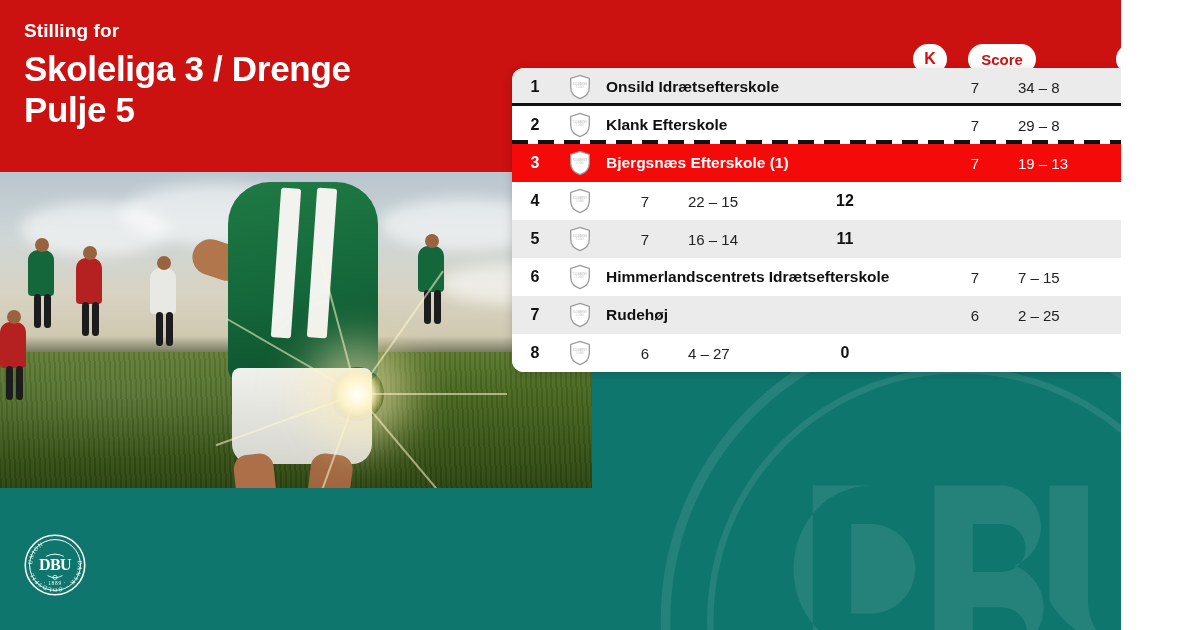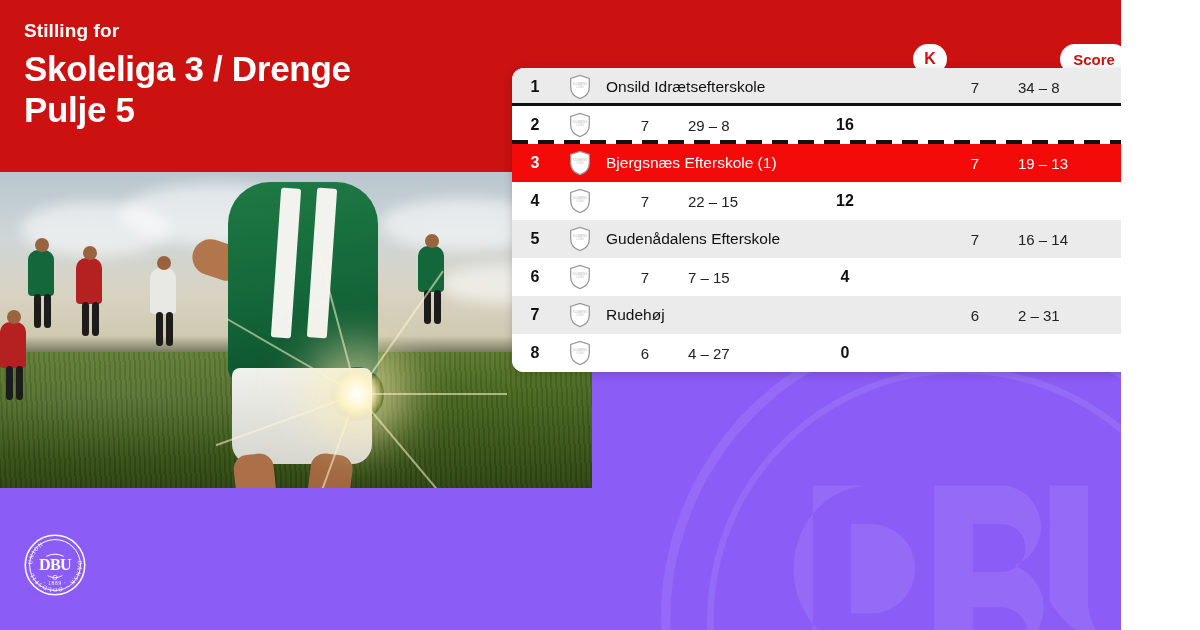--- a/index.html
+++ b/index.html
@@ -4,21 +4,21 @@
 <style>
   * { box-sizing: border-box; margin: 0; padding: 0; }
   html, body {
     width: 1200px; height: 630px;
     font-family: "Liberation Sans", sans-serif;
     overflow: hidden;
   }
   .canvas {
     position: relative;
     width: 1121px; height: 630px;
-    background: #8b5cf6;
+    background: #0f766e;
     overflow: hidden;
   }
 
   
   .watermark {
     position: absolute;
     left: 640px; top: 300px;
     width: 640px; height: 640px;
     opacity: 0.085;
     pointer-events: none;
@@ -148,21 +148,21 @@
     background-image: repeating-linear-gradient(90deg,#111 0 16px, transparent 16px 26px);
   }
   .c-pos {
     width: 46px; flex: none; text-align: center;
     font-size: 16px; font-weight: bold; color: #111;
   }
   .row.hl .c-pos { color:#ffffff; }
   .c-logo { width: 44px; flex:none; display:flex; align-items:center; justify-content:center; }
   .c-name {
     flex: 1 1 auto; min-width: 0;
-    font-size: 15.5px; font-weight: normal; color:#111;
+    font-size: 15.5px; font-weight: bold; color:#111;
     white-space: nowrap; overflow: visible;
     padding-left: 4px;
   }
   .row.hl .c-name { color:#ffffff; }
   .c-k {
     width: 86px; flex:none; text-align:center;
     font-size: 15px; color:#222; position:relative; z-index:0;
   }
   .row.hl .c-k { color:#ffffff; }
   .c-score {
@@ -177,21 +177,21 @@
   .row.hl .c-p { color:#ffffff; }
 
   
   .pill {
     position: absolute; top: 44px;
     background: #ffffff; color:#cc1111;
     font-weight: bold; display:flex; align-items:center; justify-content:center;
     height: 30px; border-radius: 15px;
   }
   .pill.k     { left: 913px; width: 34px; font-size: 16px; }
-  .pill.score { left: 1060px; width: 68px; font-size: 15px; }
+  .pill.score { left: 968px; width: 68px; font-size: 15px; }
   .pill.p     { left: 1116px; width: 34px; font-size: 16px; }
 
   
   .footer {
     position: absolute; left: 0; bottom: 0; width: 1200px; height: 126px;
   }
   .footer-inner{
     position:absolute; left:24px; top:30px; display:flex; align-items:center; gap:18px;
   }
   .footer-label{
@@ -304,20 +304,21 @@
       </div>
       <div class="row dash-under">
         <div class="c-pos">2</div>
         <div class="c-logo">
           <svg width="22" height="26" viewBox="0 0 22 26">
             <path d="M11 1.4 L20.3 4.4 V13 C20.3 19 16 23 11 24.6 C6 23 1.7 19 1.7 13 V4.4 Z" fill="#ffffff" stroke="#9a9a9a" stroke-width="1.3"></path>
             <text x="11" y="10.6" text-anchor="middle" fill="#b8b8b8" font-size="2.6" font-family="Liberation Sans, sans-serif">KLUBBENS</text>
             <text x="11" y="13.8" text-anchor="middle" fill="#b8b8b8" font-size="2.6" font-family="Liberation Sans, sans-serif">LOGO</text>
           </svg>
         </div>
+        <div class="c-name">Klank Efterskole</div>
         <div class="c-k">7</div>
         <div class="c-score">29 – 8</div>
         <div class="c-p">16</div>
       </div>
       <div class="row hl">
         <div class="c-pos">3</div>
         <div class="c-logo">
           <svg width="22" height="26" viewBox="0 0 22 26">
             <path d="M11 1.4 L20.3 4.4 V13 C20.3 19 16 23 11 24.6 C6 23 1.7 19 1.7 13 V4.4 Z" fill="#ffffff" stroke="#9a9a9a" stroke-width="1.3"></path>
             <text x="11" y="10.6" text-anchor="middle" fill="#b8b8b8" font-size="2.6" font-family="Liberation Sans, sans-serif">KLUBBENS</text>
@@ -344,50 +345,50 @@
       </div>
       <div class="row alt">
         <div class="c-pos">5</div>
         <div class="c-logo">
           <svg width="22" height="26" viewBox="0 0 22 26">
             <path d="M11 1.4 L20.3 4.4 V13 C20.3 19 16 23 11 24.6 C6 23 1.7 19 1.7 13 V4.4 Z" fill="#ffffff" stroke="#9a9a9a" stroke-width="1.3"></path>
             <text x="11" y="10.6" text-anchor="middle" fill="#b8b8b8" font-size="2.6" font-family="Liberation Sans, sans-serif">KLUBBENS</text>
             <text x="11" y="13.8" text-anchor="middle" fill="#b8b8b8" font-size="2.6" font-family="Liberation Sans, sans-serif">LOGO</text>
           </svg>
         </div>
-        <div class="c-name">Gudenådalens Efterskole</div>
         <div class="c-k">7</div>
         <div class="c-score">16 – 14</div>
         <div class="c-p">11</div>
       </div>
       <div class="row">
         <div class="c-pos">6</div>
         <div class="c-logo">
           <svg width="22" height="26" viewBox="0 0 22 26">
             <path d="M11 1.4 L20.3 4.4 V13 C20.3 19 16 23 11 24.6 C6 23 1.7 19 1.7 13 V4.4 Z" fill="#ffffff" stroke="#9a9a9a" stroke-width="1.3"></path>
             <text x="11" y="10.6" text-anchor="middle" fill="#b8b8b8" font-size="2.6" font-family="Liberation Sans, sans-serif">KLUBBENS</text>
             <text x="11" y="13.8" text-anchor="middle" fill="#b8b8b8" font-size="2.6" font-family="Liberation Sans, sans-serif">LOGO</text>
           </svg>
         </div>
+        <div class="c-name">Himmerlandscentrets Idrætsefterskole</div>
         <div class="c-k">7</div>
         <div class="c-score">7 – 15</div>
         <div class="c-p">4</div>
       </div>
       <div class="row alt">
         <div class="c-pos">7</div>
         <div class="c-logo">
           <svg width="22" height="26" viewBox="0 0 22 26">
             <path d="M11 1.4 L20.3 4.4 V13 C20.3 19 16 23 11 24.6 C6 23 1.7 19 1.7 13 V4.4 Z" fill="#ffffff" stroke="#9a9a9a" stroke-width="1.3"></path>
             <text x="11" y="10.6" text-anchor="middle" fill="#b8b8b8" font-size="2.6" font-family="Liberation Sans, sans-serif">KLUBBENS</text>
             <text x="11" y="13.8" text-anchor="middle" fill="#b8b8b8" font-size="2.6" font-family="Liberation Sans, sans-serif">LOGO</text>
           </svg>
         </div>
         <div class="c-name">Rudehøj</div>
         <div class="c-k">6</div>
-        <div class="c-score">2 – 31</div>
+        <div class="c-score">2 – 25</div>
         <div class="c-p">0</div>
       </div>
       <div class="row">
         <div class="c-pos">8</div>
         <div class="c-logo">
           <svg width="22" height="26" viewBox="0 0 22 26">
             <path d="M11 1.4 L20.3 4.4 V13 C20.3 19 16 23 11 24.6 C6 23 1.7 19 1.7 13 V4.4 Z" fill="#ffffff" stroke="#9a9a9a" stroke-width="1.3"></path>
             <text x="11" y="10.6" text-anchor="middle" fill="#b8b8b8" font-size="2.6" font-family="Liberation Sans, sans-serif">KLUBBENS</text>
             <text x="11" y="13.8" text-anchor="middle" fill="#b8b8b8" font-size="2.6" font-family="Liberation Sans, sans-serif">LOGO</text>
           </svg>

